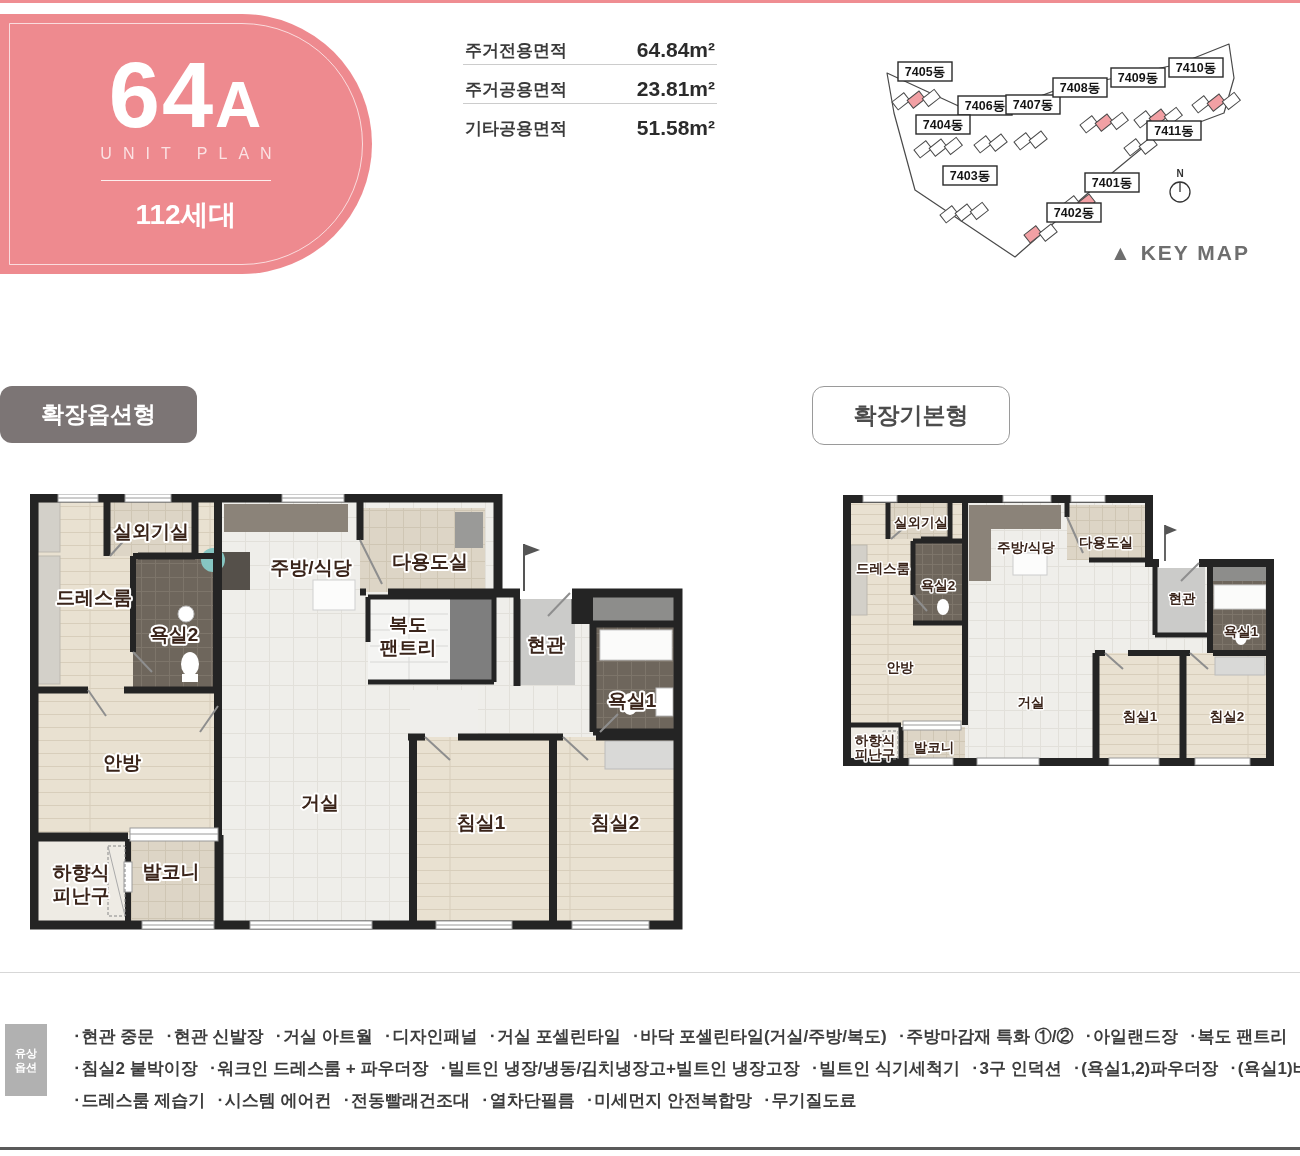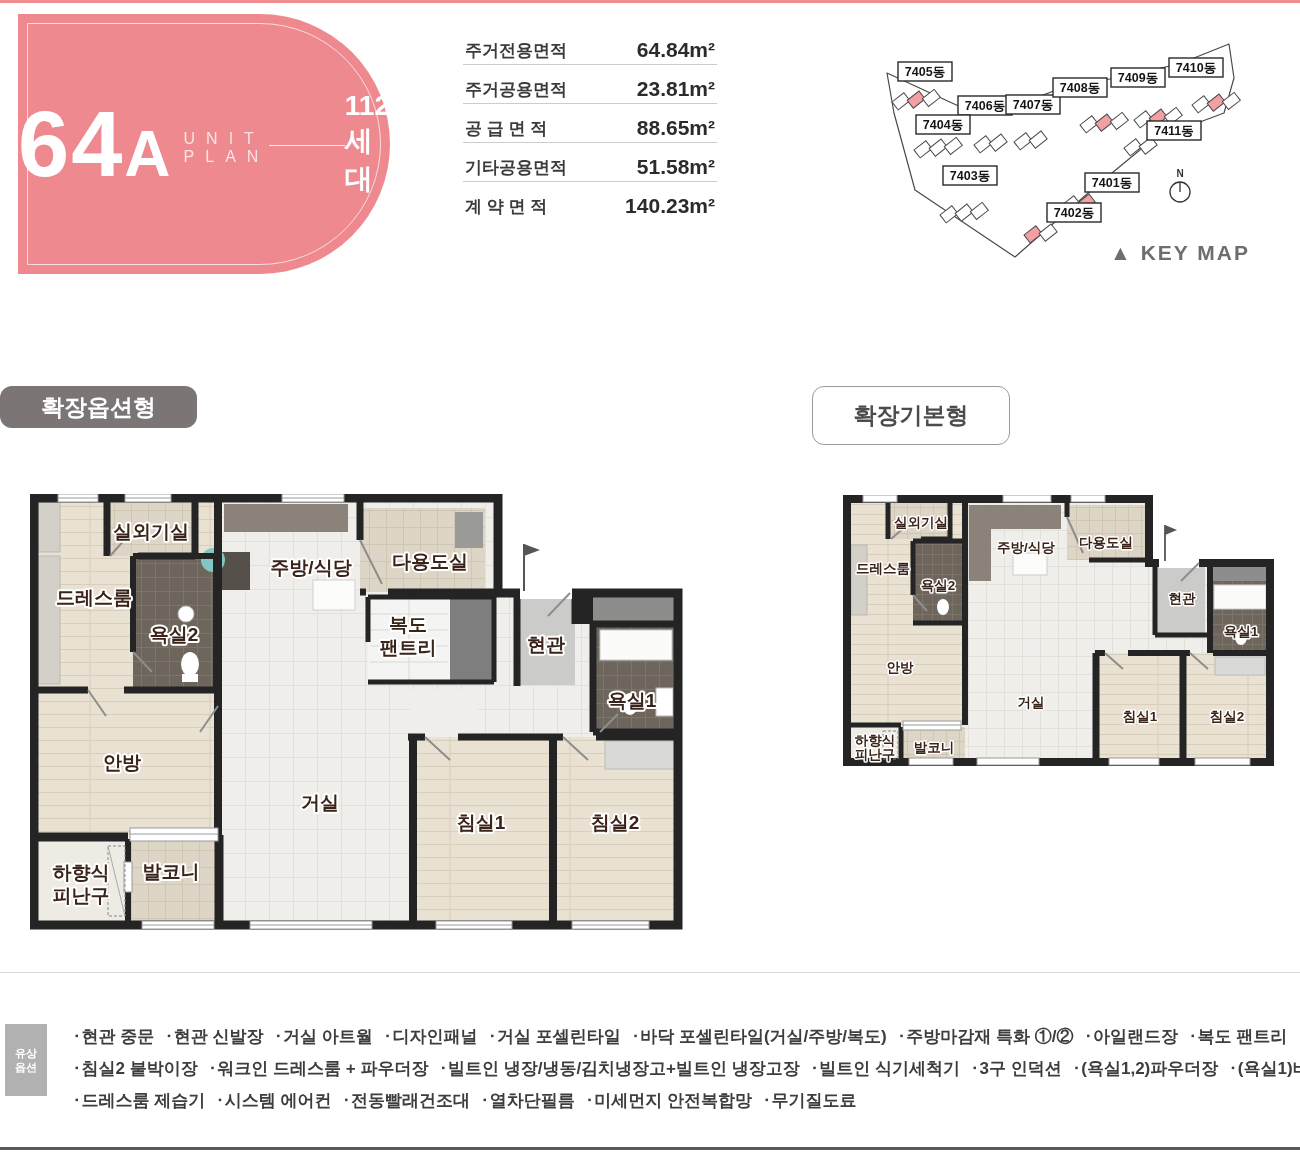--- a/index.html
+++ b/index.html
@@ -2,22 +2,22 @@
 <html><head>
 <meta charset="utf-8">
 <style>
   html,body{margin:0;padding:0;background:#fff;}
   .page{position:relative;width:1300px;height:1156px;background:#fff;overflow:hidden;
         font-family:"Liberation Sans",sans-serif;}
   .topline{position:absolute;left:0;top:0;width:100%;height:3px;background:#ef8d92;}
 
   
   .badge{position:absolute;left:0;top:14px;width:372px;height:260px;background:#ee8a8f;
-         border-radius:0 150px 150px 0;display:flex;align-items:center;
-         color:#fff;margin-left:18px;}
+         border-radius:0 150px 150px 0;display:flex;flex-direction:column;align-items:center;
+         justify-content:center;color:#fff;}
   .badge:after{content:"";position:absolute;inset:9px;border:1px solid rgba(255,255,255,.7);
          border-radius:0 140px 140px 0;pointer-events:none;}
   .badge .code{font-size:92px;font-weight:800;line-height:.9;letter-spacing:2px;}
   .badge .code .sm{font-size:64px;font-weight:800;}
   .badge .sub{margin-top:8px;font-size:16px;letter-spacing:11px;color:rgba(255,255,255,.75);
          padding-left:11px;}
   .badge .div{width:170px;height:1px;background:rgba(255,255,255,.85);margin:17px 0 15px;}
   .badge .hh{font-size:28px;font-weight:800;}
 
   
@@ -31,21 +31,21 @@
   
   .keymap{position:absolute;left:862px;top:30px;}
   .keymap .bshape{fill:#fff;stroke:#4a4a4a;stroke-width:1;}
   .keymap .bhl{fill:#f2a0a4;stroke:#4a4a4a;stroke-width:1;}
   .keymap .kml rect{fill:#fff;stroke:#2a2a2a;stroke-width:1.4;}
   .keymap .kml text{font-size:12.5px;font-weight:bold;fill:#141414;text-anchor:middle;}
   .keymap .cap{font-size:21px;font-weight:bold;fill:#6e6e6e;letter-spacing:2px;text-anchor:middle;}
   .keymap .ntxt{font-size:10px;font-weight:bold;fill:#333;text-anchor:middle;}
 
   
-  .sec1{position:absolute;left:0;top:386px;width:197px;height:42px;background:#7c7575;
+  .sec1{position:absolute;left:0;top:386px;width:197px;height:57px;background:#7c7575;
         border-radius:12px;display:flex;align-items:center;justify-content:center;
         color:#fff;font-size:23px;font-weight:bold;}
   .sec2{position:absolute;left:812px;top:386px;width:196px;height:57px;background:#fff;
         border:1.5px solid #9a9a9a;border-radius:12px;display:flex;align-items:center;
         justify-content:center;color:#4c4c4c;font-size:23px;font-weight:bold;}
 
   
   .plan{position:absolute;}
   .rlbl text{fill:#3a241a;stroke:#fff;stroke-width:4px;paint-order:stroke;
              stroke-linejoin:round;font-weight:800;text-anchor:middle;}
@@ -83,30 +83,22 @@
   <div class="atable">
     <div class="arow">
       <span class="al">주거전용면적</span>
       <span class="av">64.84m²</span>
       </div>
     <div class="arow">
       <span class="al">주거공용면적</span>
       <span class="av">23.81m²</span>
       </div>
     <div class="arow">
-      <span class="al">공 급 면 적</span>
-      <span class="av">88.65m²</span>
-      </div>
-    <div class="arow">
       <span class="al">기타공용면적</span>
       <span class="av">51.58m²</span>
-      </div>
-    <div class="arow">
-      <span class="al">계 약 면 적</span>
-      <span class="av">140.23m²</span>
       </div>
   </div>
 
   <svg class="keymap" width="400" height="248" viewBox="0 0 400 248">
     <path d="M25,43 L32,83 L53,160 L153,227 L233,157 L290,110 L362,83 L372,48 L367,14 L317,34 L253,48 L197,59 L152,76 L103,79 Z" fill="none" stroke="#4a4a4a" stroke-width="1.2" stroke-linejoin="round"></path>
     <g>
       <g transform="translate(30,72) rotate(-38)">
           <rect class="bshape" width="15" height="10"></rect>
           <rect class="bhl" x="13" y="8" width="15" height="10"></rect>
           <rect class="bshape" x="26" y="16" width="15" height="10"></rect>

